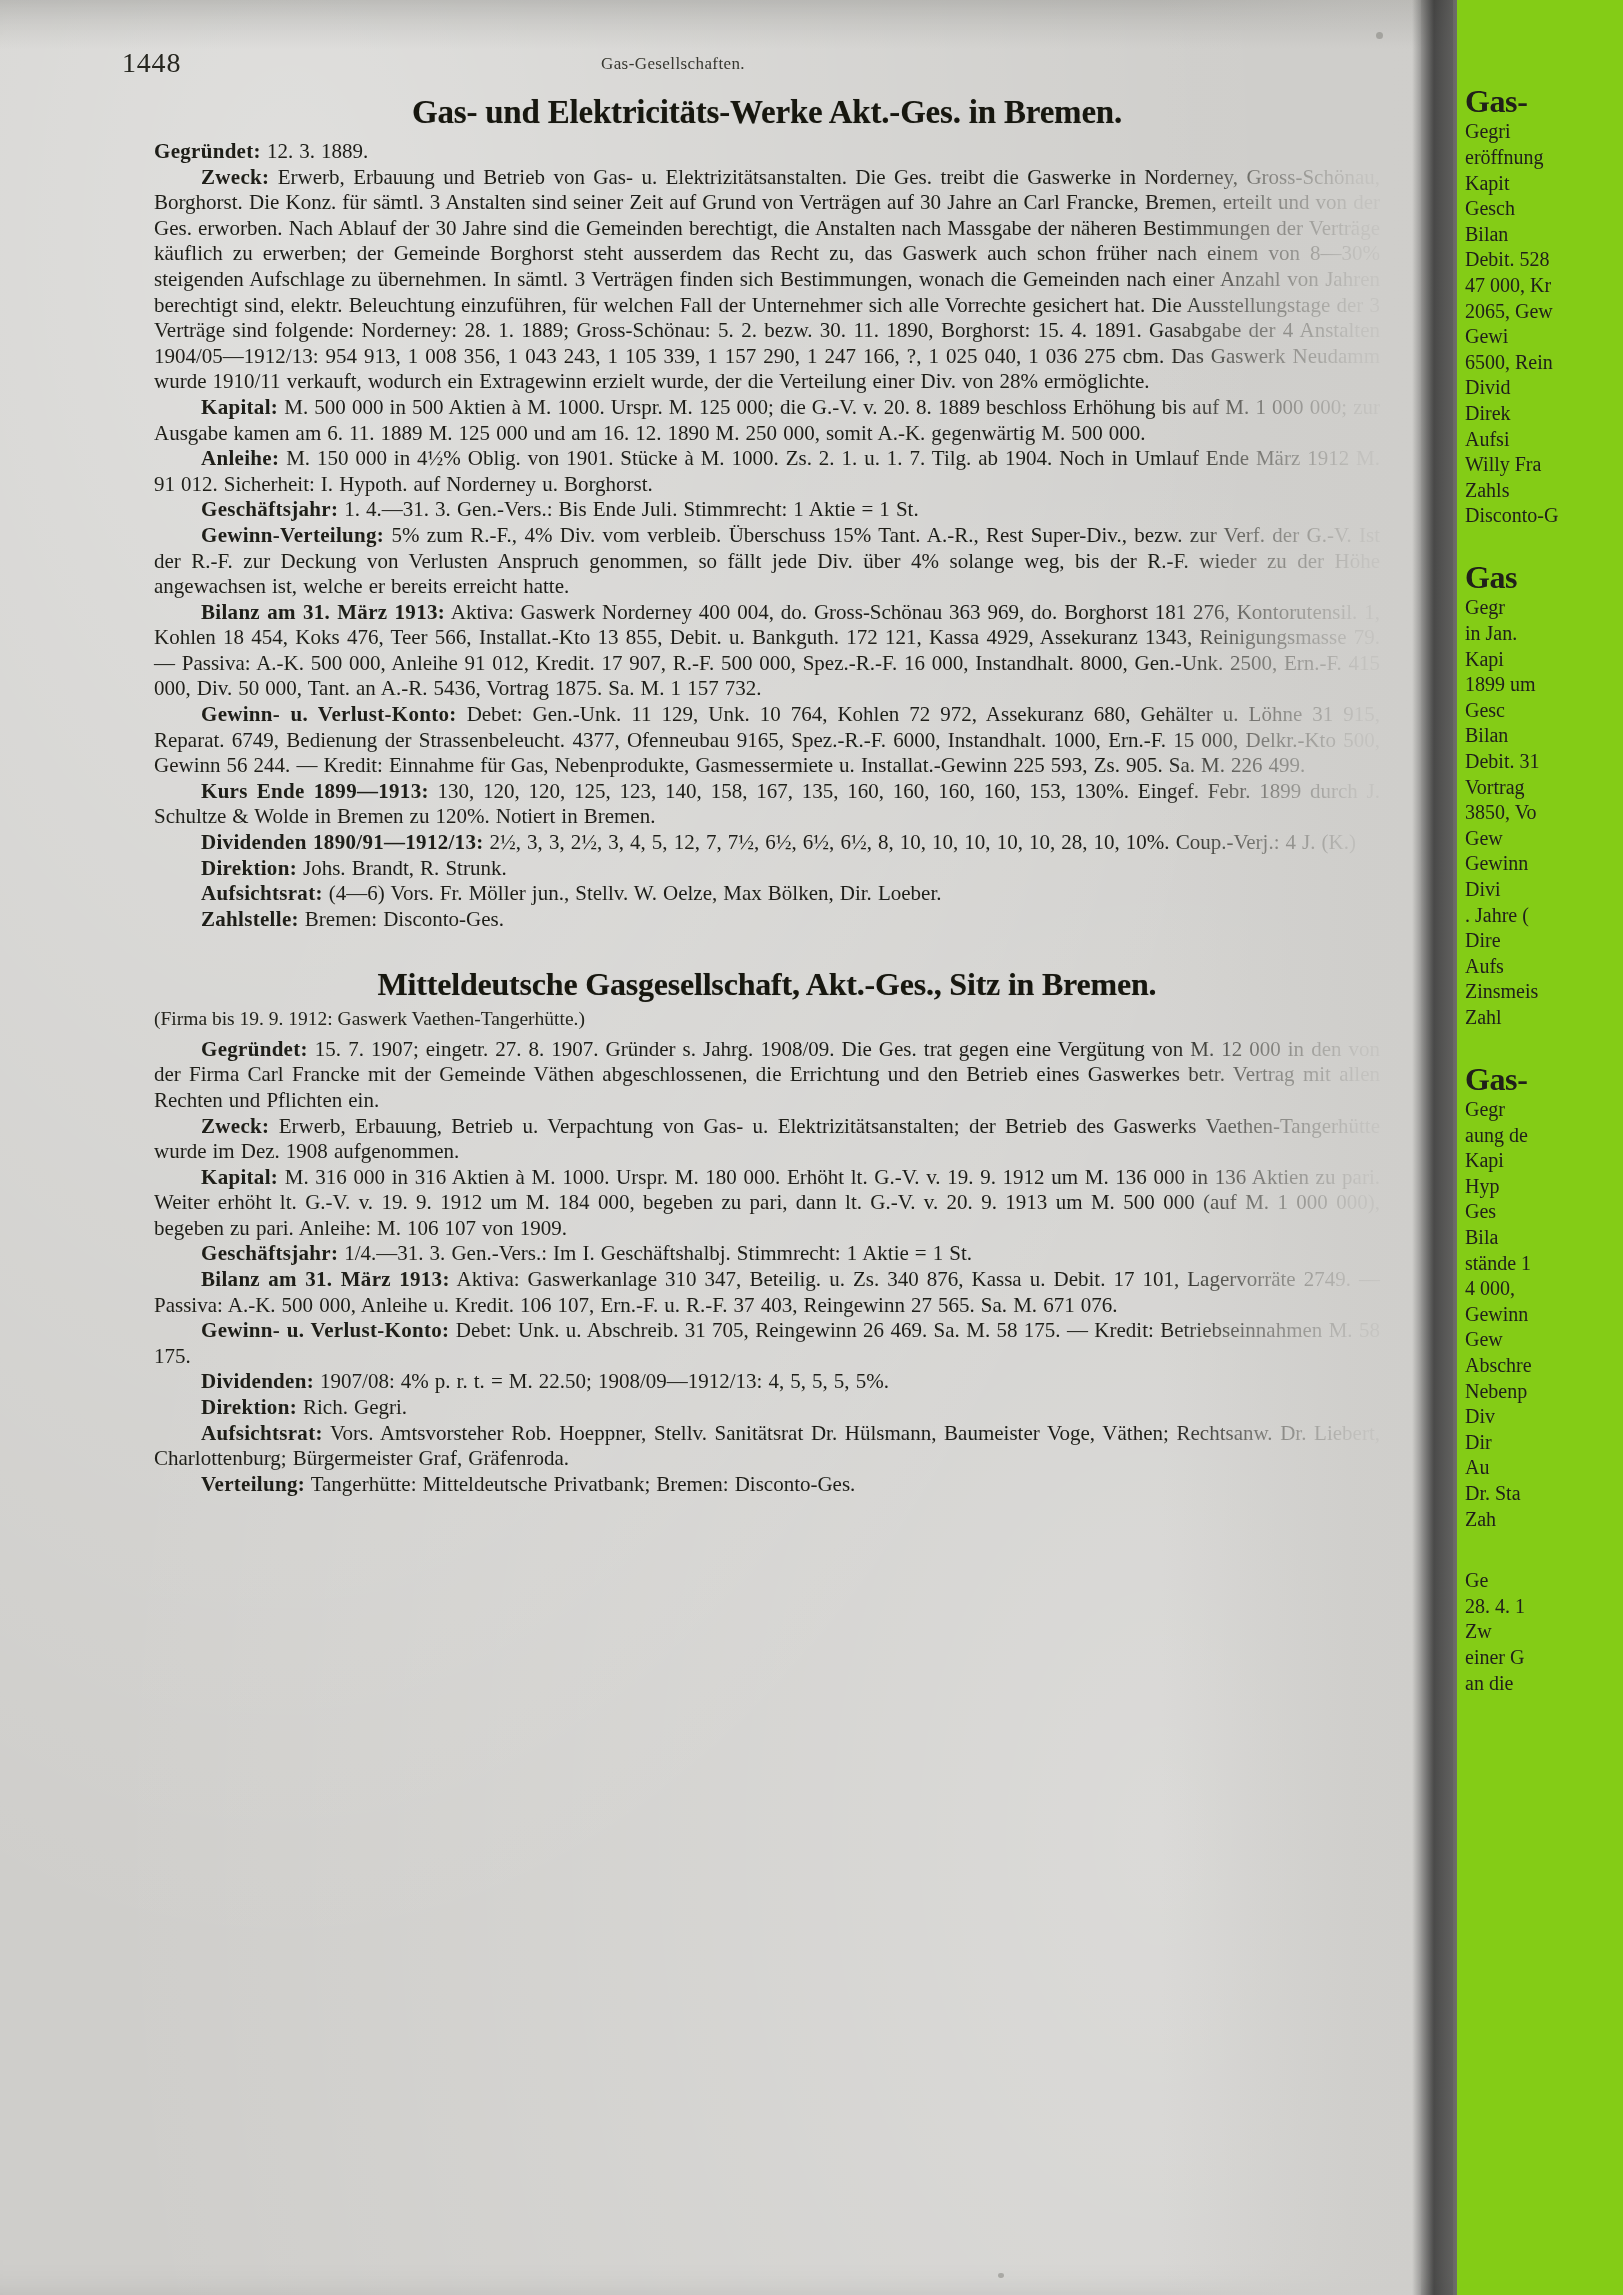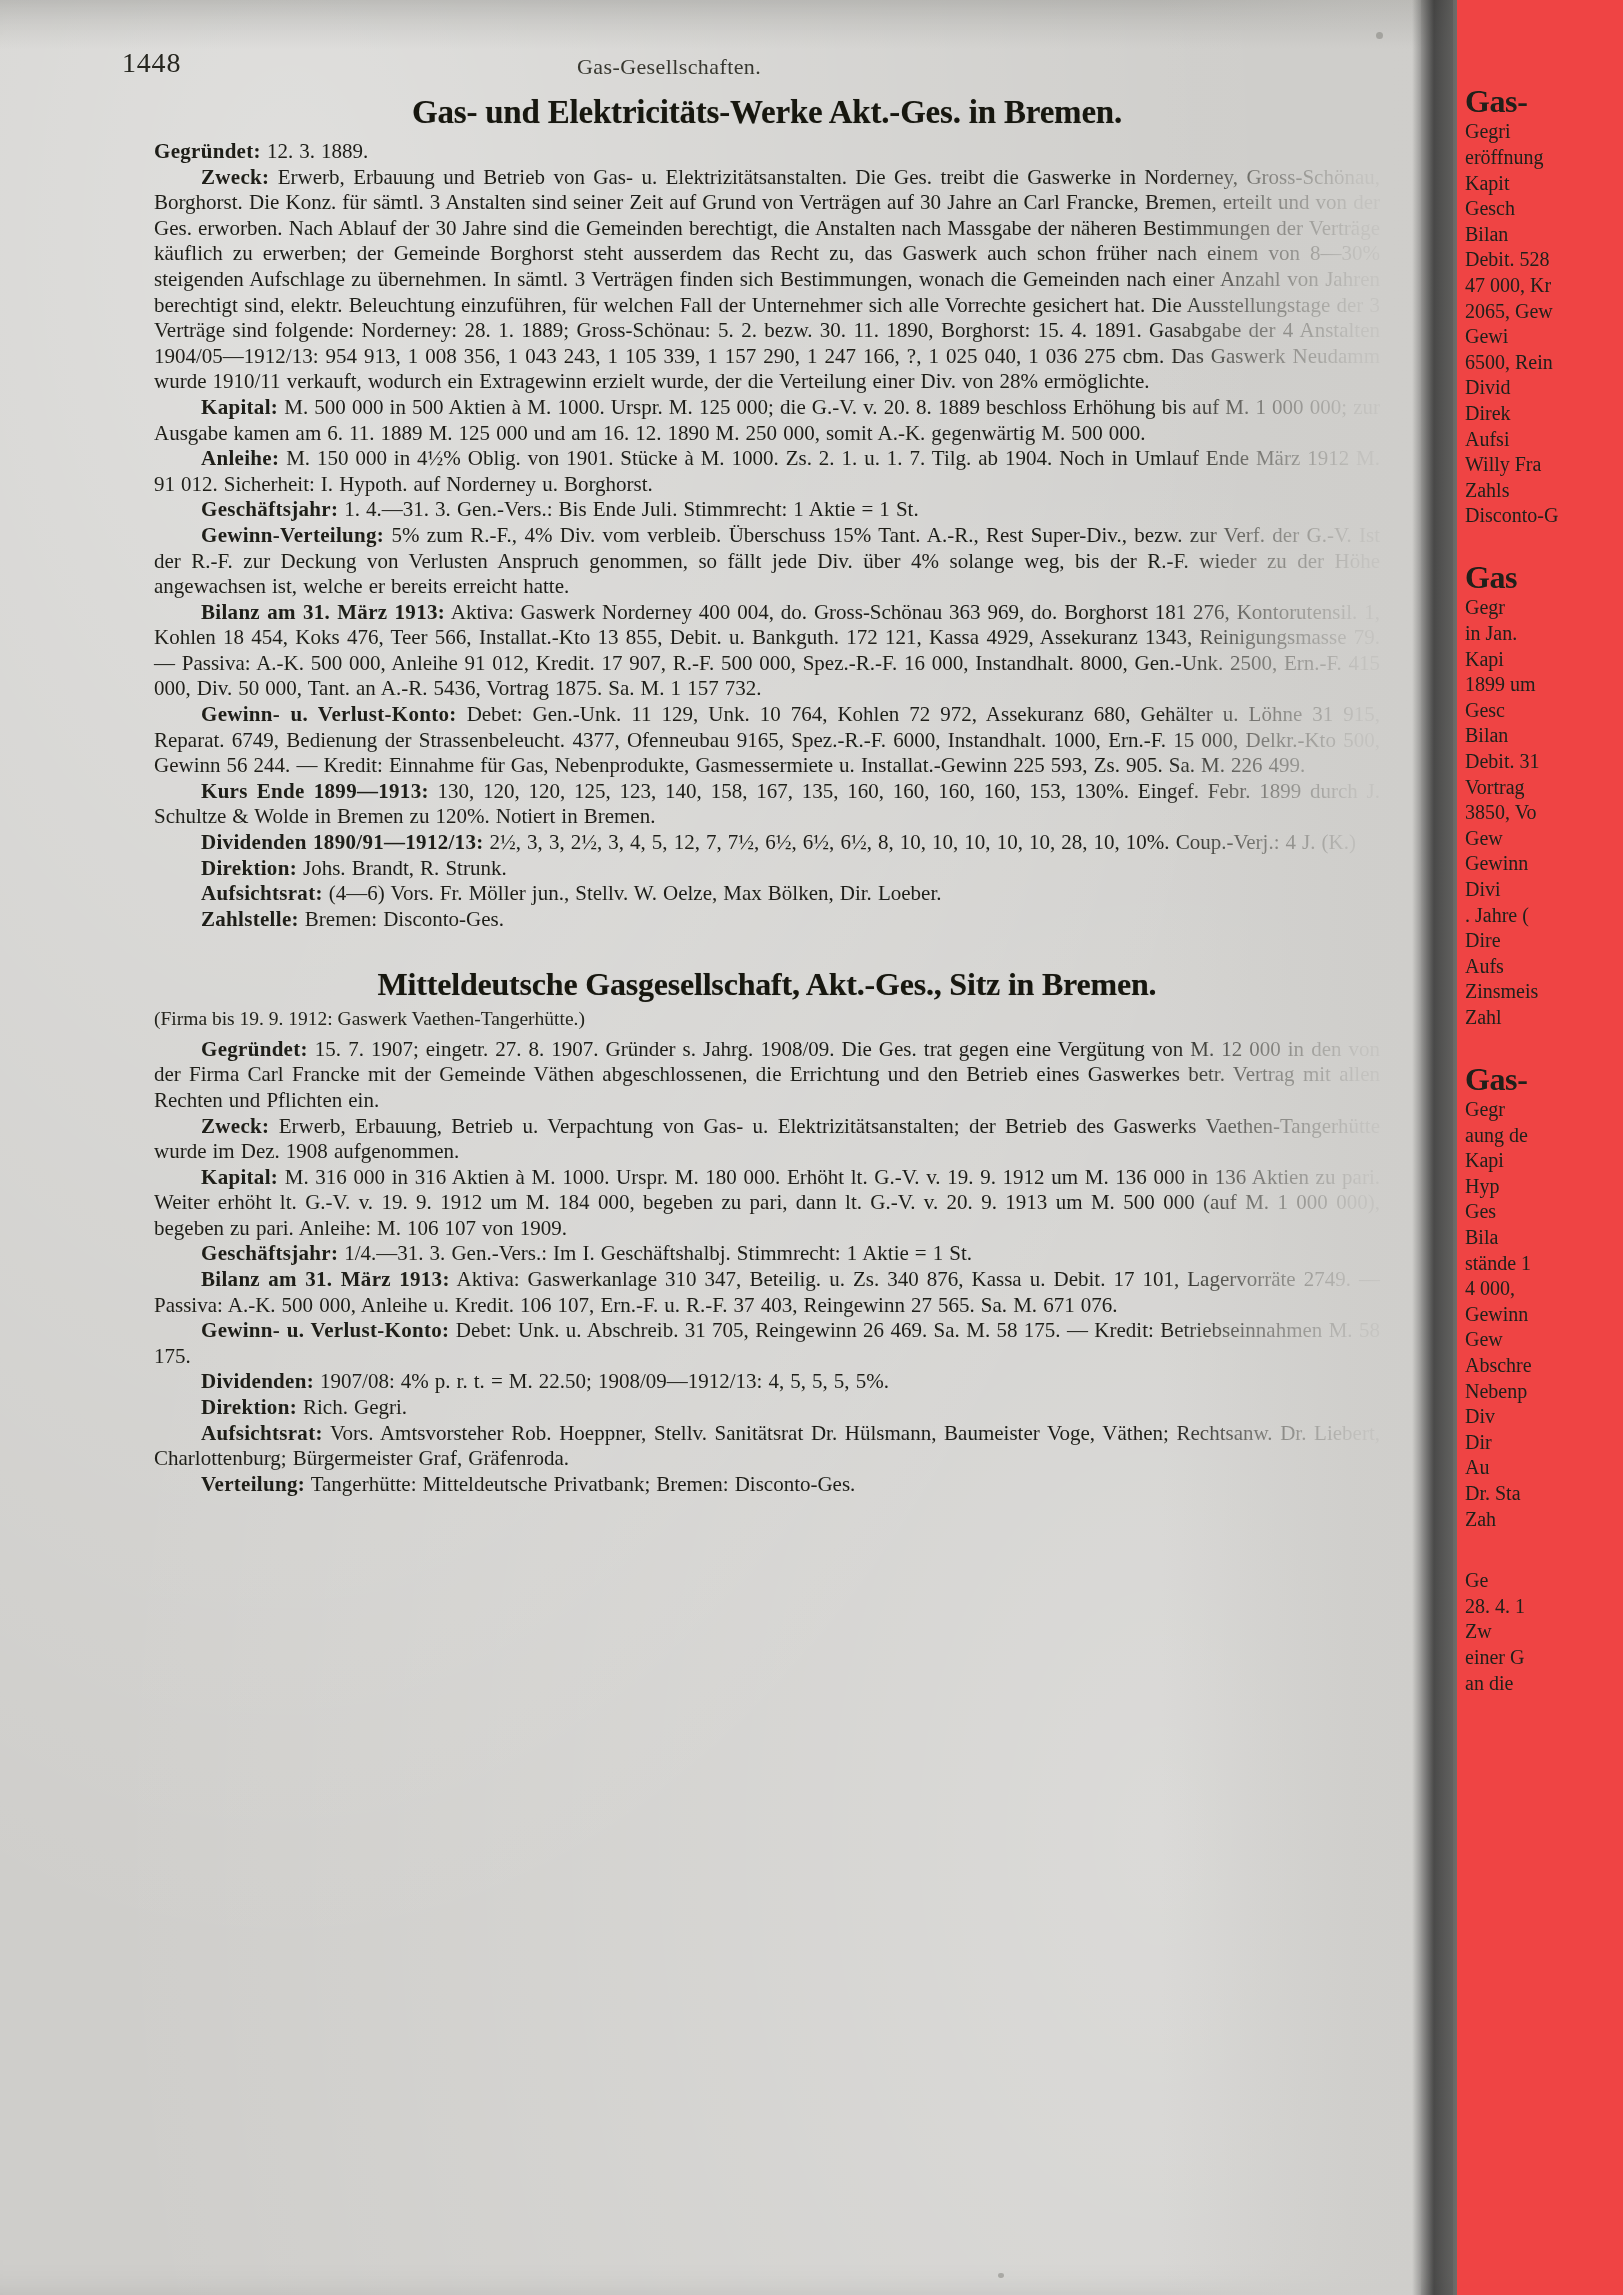--- a/index.html
+++ b/index.html
@@ -35,21 +35,21 @@
     width: 49px;
     height: 2295px;
     background: linear-gradient(to right, rgba(40,40,40,0.0), rgba(35,35,35,0.75) 45%, rgba(60,60,58,0.55) 100%);
   }
   .right-page {
     position: absolute;
     left: 1457px;
     top: 0;
     width: 166px;
     height: 2295px;
-    background: #ef4444;
+    background: #84cc16;
     overflow: hidden;
   }
 
   .col-left {
     position: absolute;
     left: 122px;
     top: 0;
     width: 1282px;
   }
 
@@ -64,23 +64,23 @@
   .folio {
     position: absolute;
     left: 0;
     top: 0;
     font-size: 28px;
     letter-spacing: 0.8px;
     color: #26261f;
   }
   .running-head {
     position: absolute;
-    left: 455px;
+    left: 479px;
     top: 6.5px;
-    font-size: 22px;
+    font-size: 17px;
     letter-spacing: 0.4px;
     color: #37372f;
   }
 
   .body {
     position: absolute;
     top: 89px;
     left: 32px;
     width: 1226px;
     color: #1d1d19;

